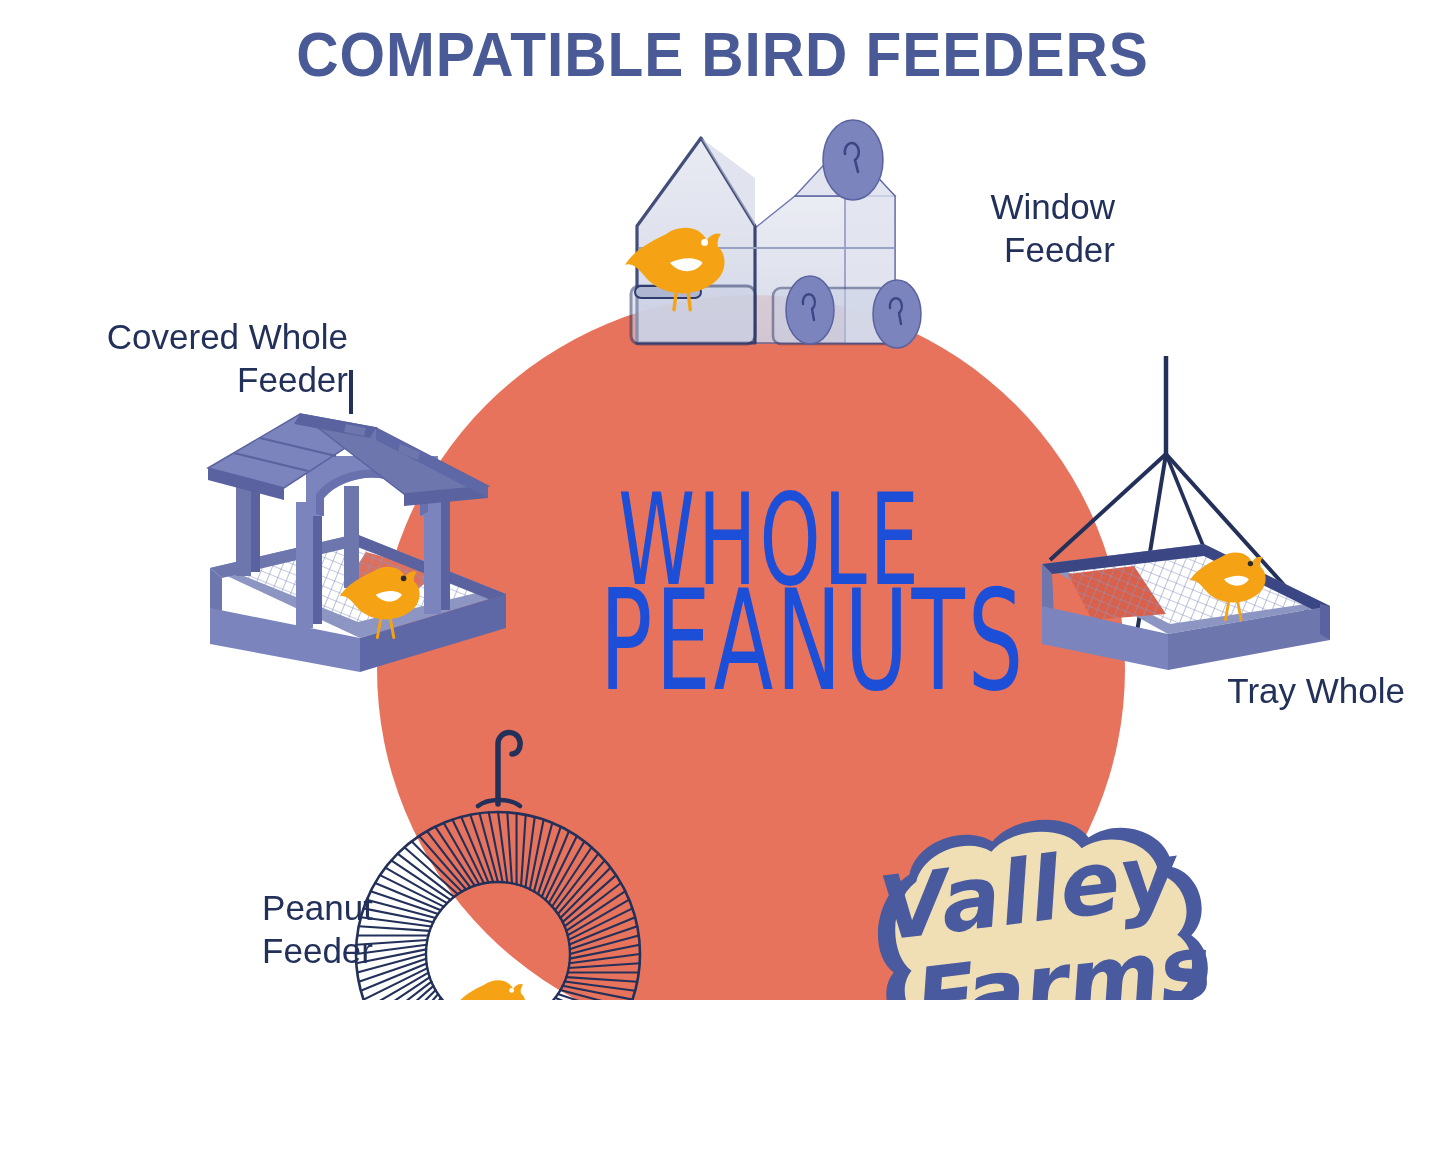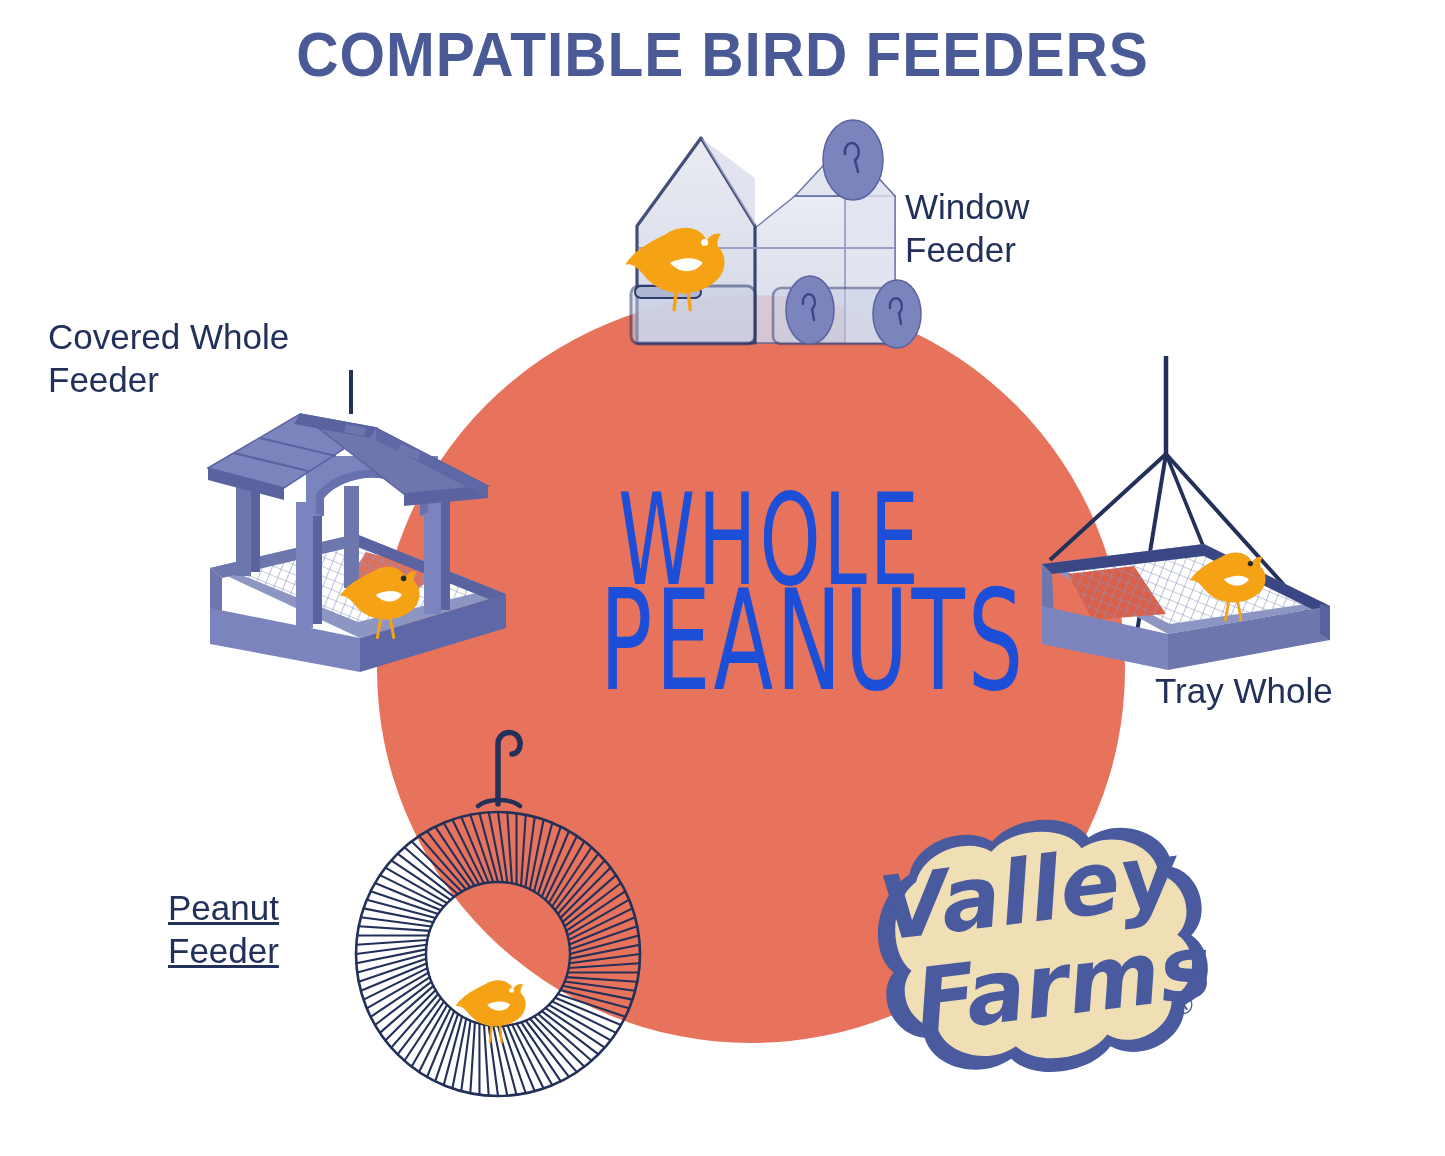--- a/index.html
+++ b/index.html
@@ -3,21 +3,21 @@
 <meta charset="utf-8">
 <style>
   html, body {
     margin: 0;
     padding: 0;
     background: #ffffff;
   }
   #stage {
     position: relative;
     width: 1445px;
-    height: 1156px;
+    height: 1000px;
     background: #ffffff;
     overflow: hidden;
     font-family: "Liberation Sans", sans-serif;
   }
 
   
   .title {
     position: absolute;
     top: 18px;
     left: 0;
@@ -73,27 +73,27 @@
   }
 
   
   .label {
     position: absolute;
     color: #22305a;
     font-family: "Liberation Sans", sans-serif;
     font-weight: 400;
     font-size: 35px;
     line-height: 1.22;
-    text-align: left;
+    text-align: right;
     white-space: pre-line;
   }
   #label-window      { left: 905px;  top: 186px;  width: 210px; }
   #label-covered     { left: 48px;   top: 316px;  width: 300px; }
   #label-tray        { left: 1155px; top: 670px;  width: 250px; }
-  #label-peanut      { left: 168px;  top: 887px;  width: 205px; text-decoration: underline; }
+  #label-peanut      { left: 168px;  top: 887px;  width: 205px; }
 
   
   .illus { position: absolute; }
   #illus-window   { left: 605px;  top: 118px; width: 330px;  height: 250px; }
   #illus-covered  { left: 188px;  top: 366px; width: 340px;  height: 330px; }
   #illus-tray     { left: 1028px; top: 348px; width: 340px;  height: 340px; }
   #illus-peanut   { left: 328px;  top: 726px; width: 340px;  height: 380px; }
 
   
   #logo-valley-farms {

